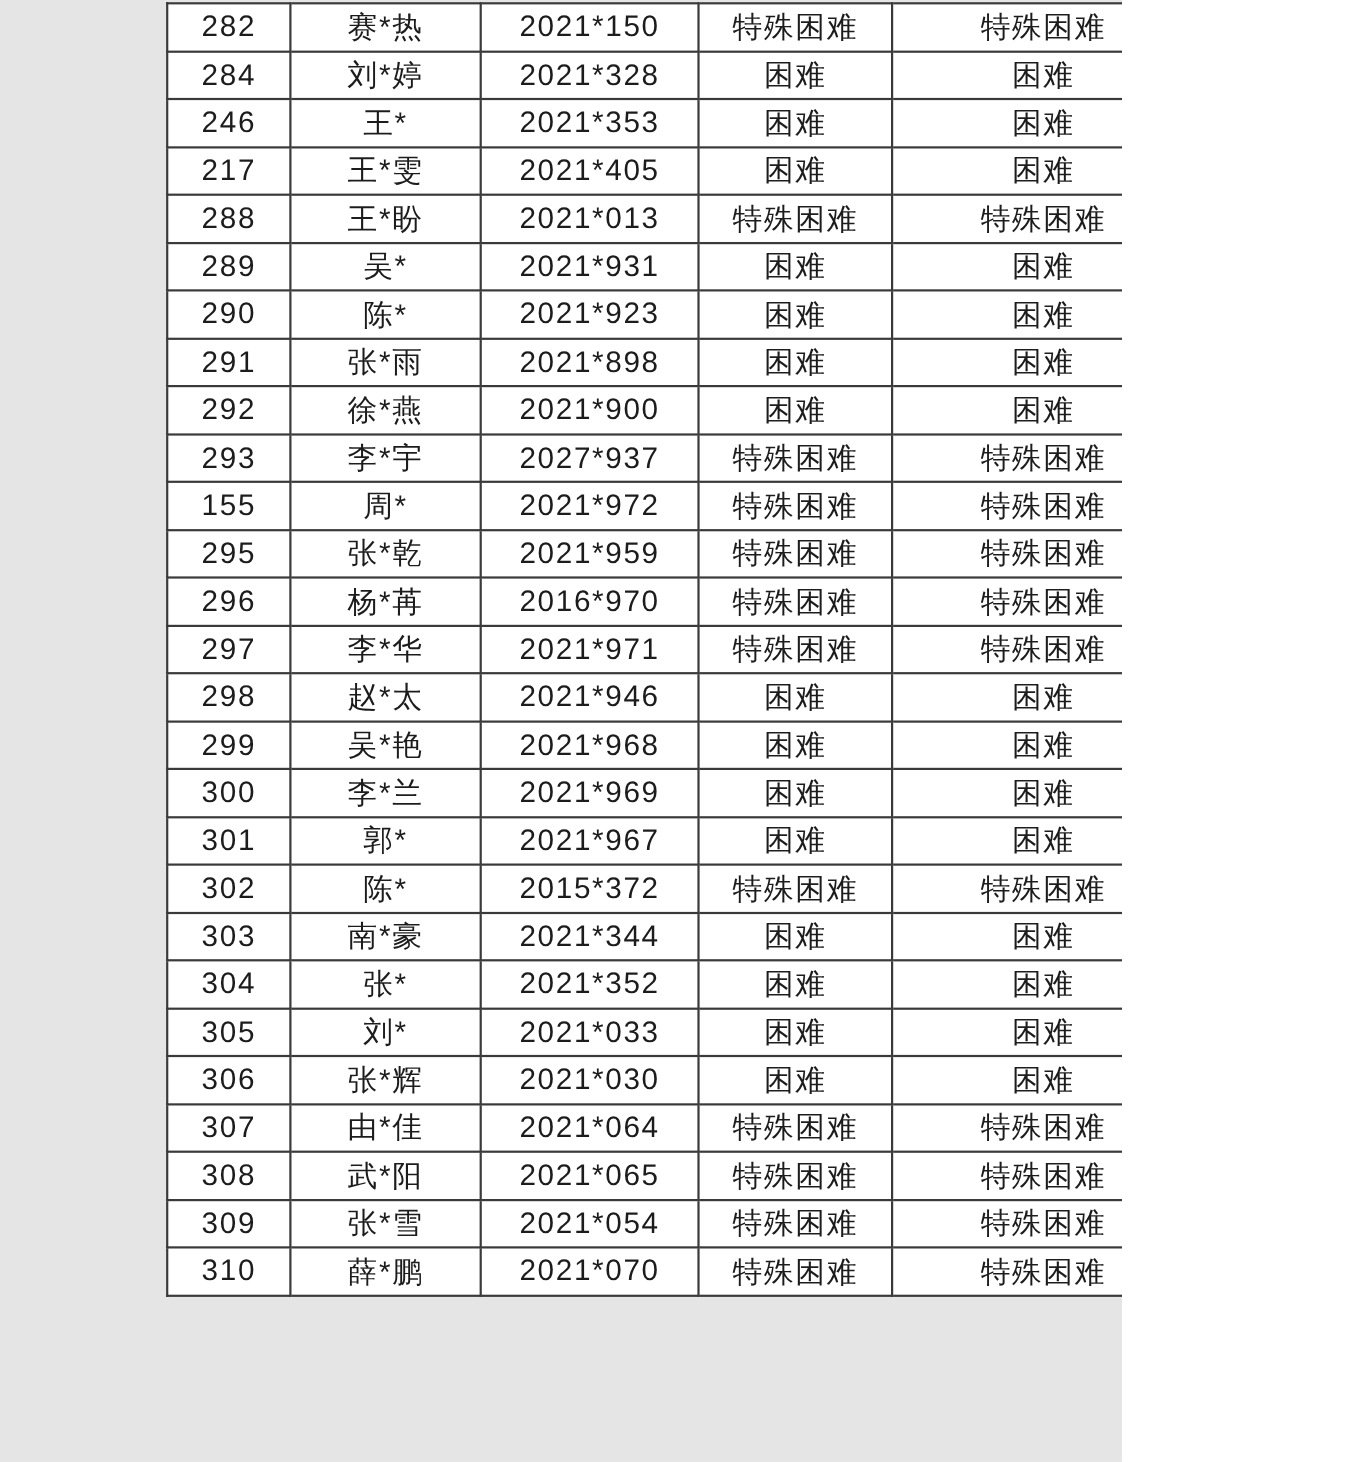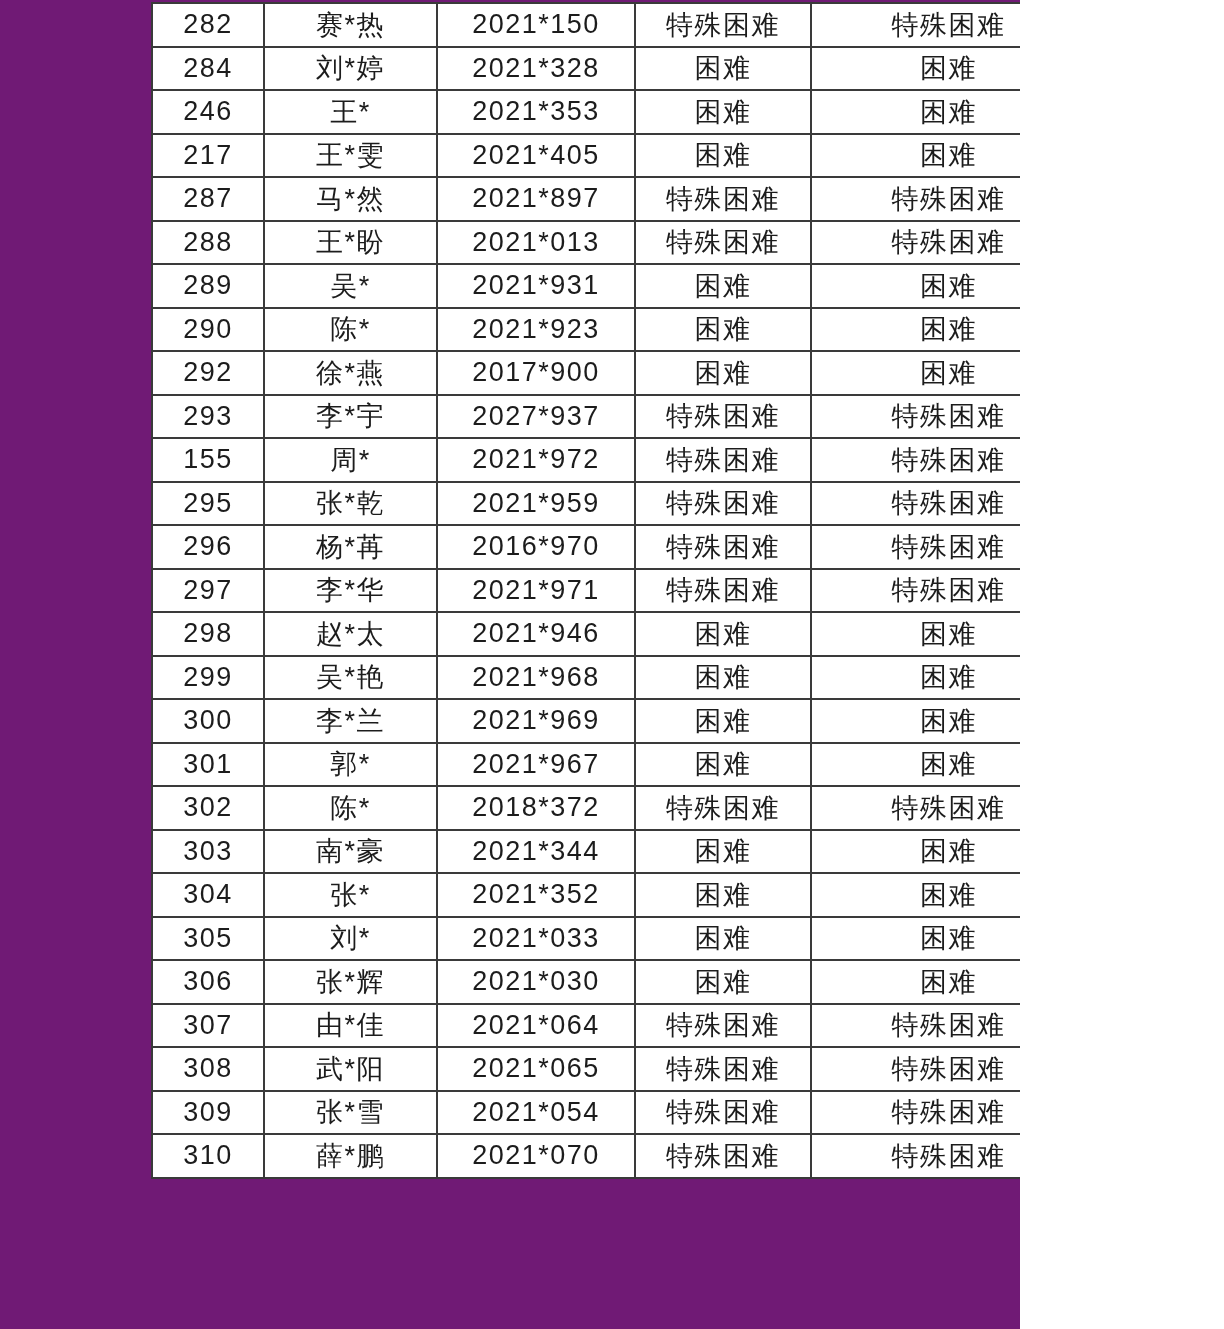--- a/index.html
+++ b/index.html
@@ -5,21 +5,21 @@
   html, body {
     margin: 0;
     padding: 0;
     background: #ffffff;
     font-family: "Liberation Sans", "DejaVu Sans", sans-serif;
   }
   .page {
     position: relative;
     width: 1020px;
     height: 1329px;
-    background: #701a75;
+    background: #e5e5e5;
     overflow: hidden;
   }
   .table-wrap {
     position: absolute;
     left: 151px;
     top: 2px;
   }
   table.roster {
     border-collapse: collapse;
     table-layout: fixed;
@@ -82,27 +82,20 @@
     <td class="c-lv2">困难</td>
   </tr>
           <tr>
     <td class="c-index">217</td>
     <td class="c-name">王*雯</td>
     <td class="c-id">2021*405</td>
     <td class="c-lv1">困难</td>
     <td class="c-lv2">困难</td>
   </tr>
           <tr>
-    <td class="c-index">287</td>
-    <td class="c-name">马*然</td>
-    <td class="c-id">2021*897</td>
-    <td class="c-lv1">特殊困难</td>
-    <td class="c-lv2">特殊困难</td>
-  </tr>
-          <tr>
     <td class="c-index">288</td>
     <td class="c-name">王*盼</td>
     <td class="c-id">2021*013</td>
     <td class="c-lv1">特殊困难</td>
     <td class="c-lv2">特殊困难</td>
   </tr>
           <tr>
     <td class="c-index">289</td>
     <td class="c-name">吴*</td>
     <td class="c-id">2021*931</td>
@@ -110,23 +103,30 @@
     <td class="c-lv2">困难</td>
   </tr>
           <tr>
     <td class="c-index">290</td>
     <td class="c-name">陈*</td>
     <td class="c-id">2021*923</td>
     <td class="c-lv1">困难</td>
     <td class="c-lv2">困难</td>
   </tr>
           <tr>
+    <td class="c-index">291</td>
+    <td class="c-name">张*雨</td>
+    <td class="c-id">2021*898</td>
+    <td class="c-lv1">困难</td>
+    <td class="c-lv2">困难</td>
+  </tr>
+          <tr>
     <td class="c-index">292</td>
     <td class="c-name">徐*燕</td>
-    <td class="c-id">2017*900</td>
+    <td class="c-id">2021*900</td>
     <td class="c-lv1">困难</td>
     <td class="c-lv2">困难</td>
   </tr>
           <tr>
     <td class="c-index">293</td>
     <td class="c-name">李*宇</td>
     <td class="c-id">2027*937</td>
     <td class="c-lv1">特殊困难</td>
     <td class="c-lv2">特殊困难</td>
   </tr>
@@ -182,21 +182,21 @@
           <tr>
     <td class="c-index">301</td>
     <td class="c-name">郭*</td>
     <td class="c-id">2021*967</td>
     <td class="c-lv1">困难</td>
     <td class="c-lv2">困难</td>
   </tr>
           <tr>
     <td class="c-index">302</td>
     <td class="c-name">陈*</td>
-    <td class="c-id">2018*372</td>
+    <td class="c-id">2015*372</td>
     <td class="c-lv1">特殊困难</td>
     <td class="c-lv2">特殊困难</td>
   </tr>
           <tr>
     <td class="c-index">303</td>
     <td class="c-name">南*豪</td>
     <td class="c-id">2021*344</td>
     <td class="c-lv1">困难</td>
     <td class="c-lv2">困难</td>
   </tr>

